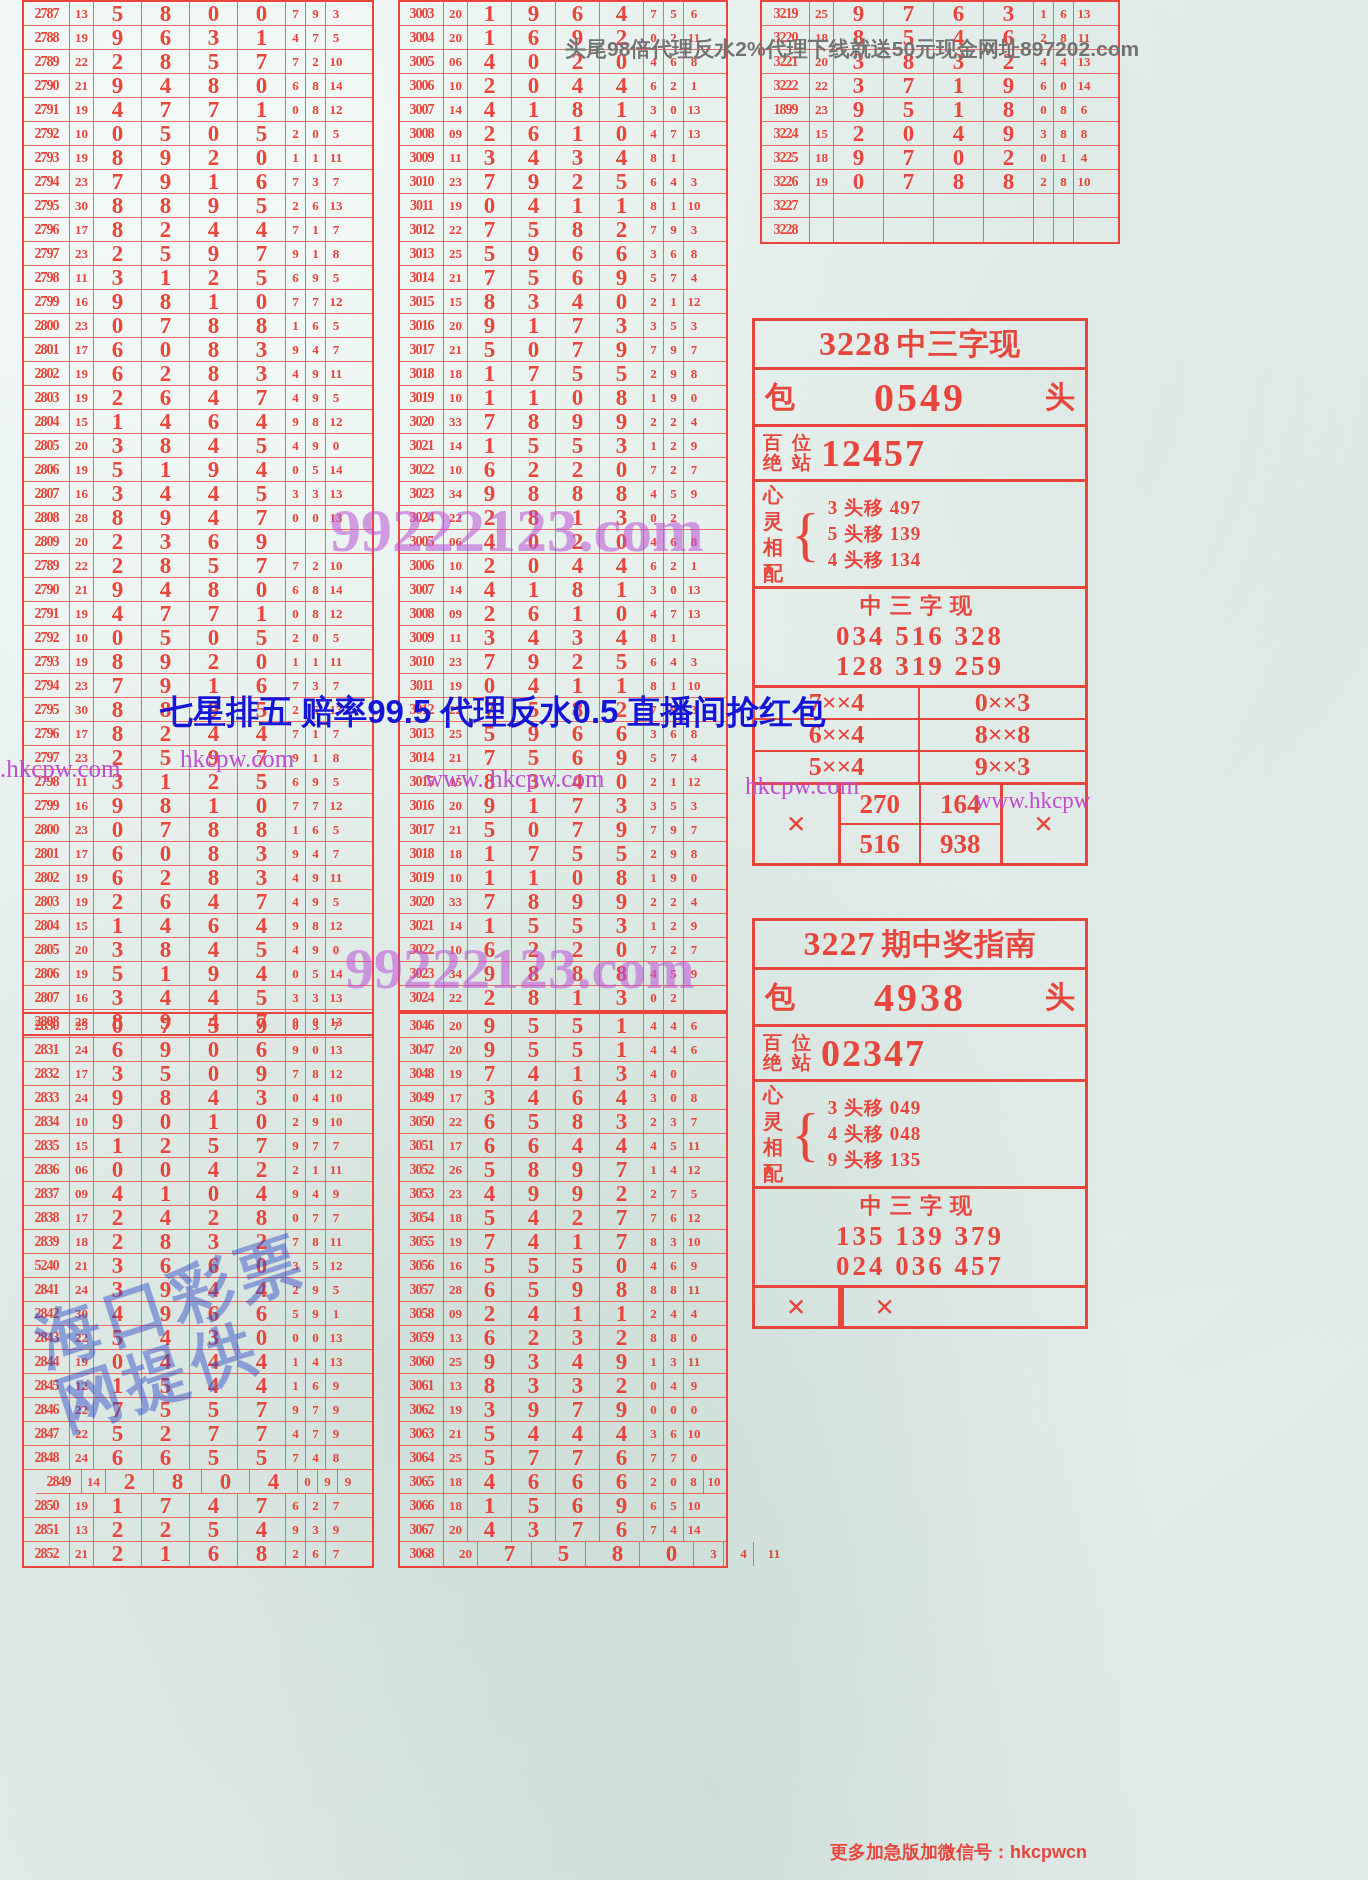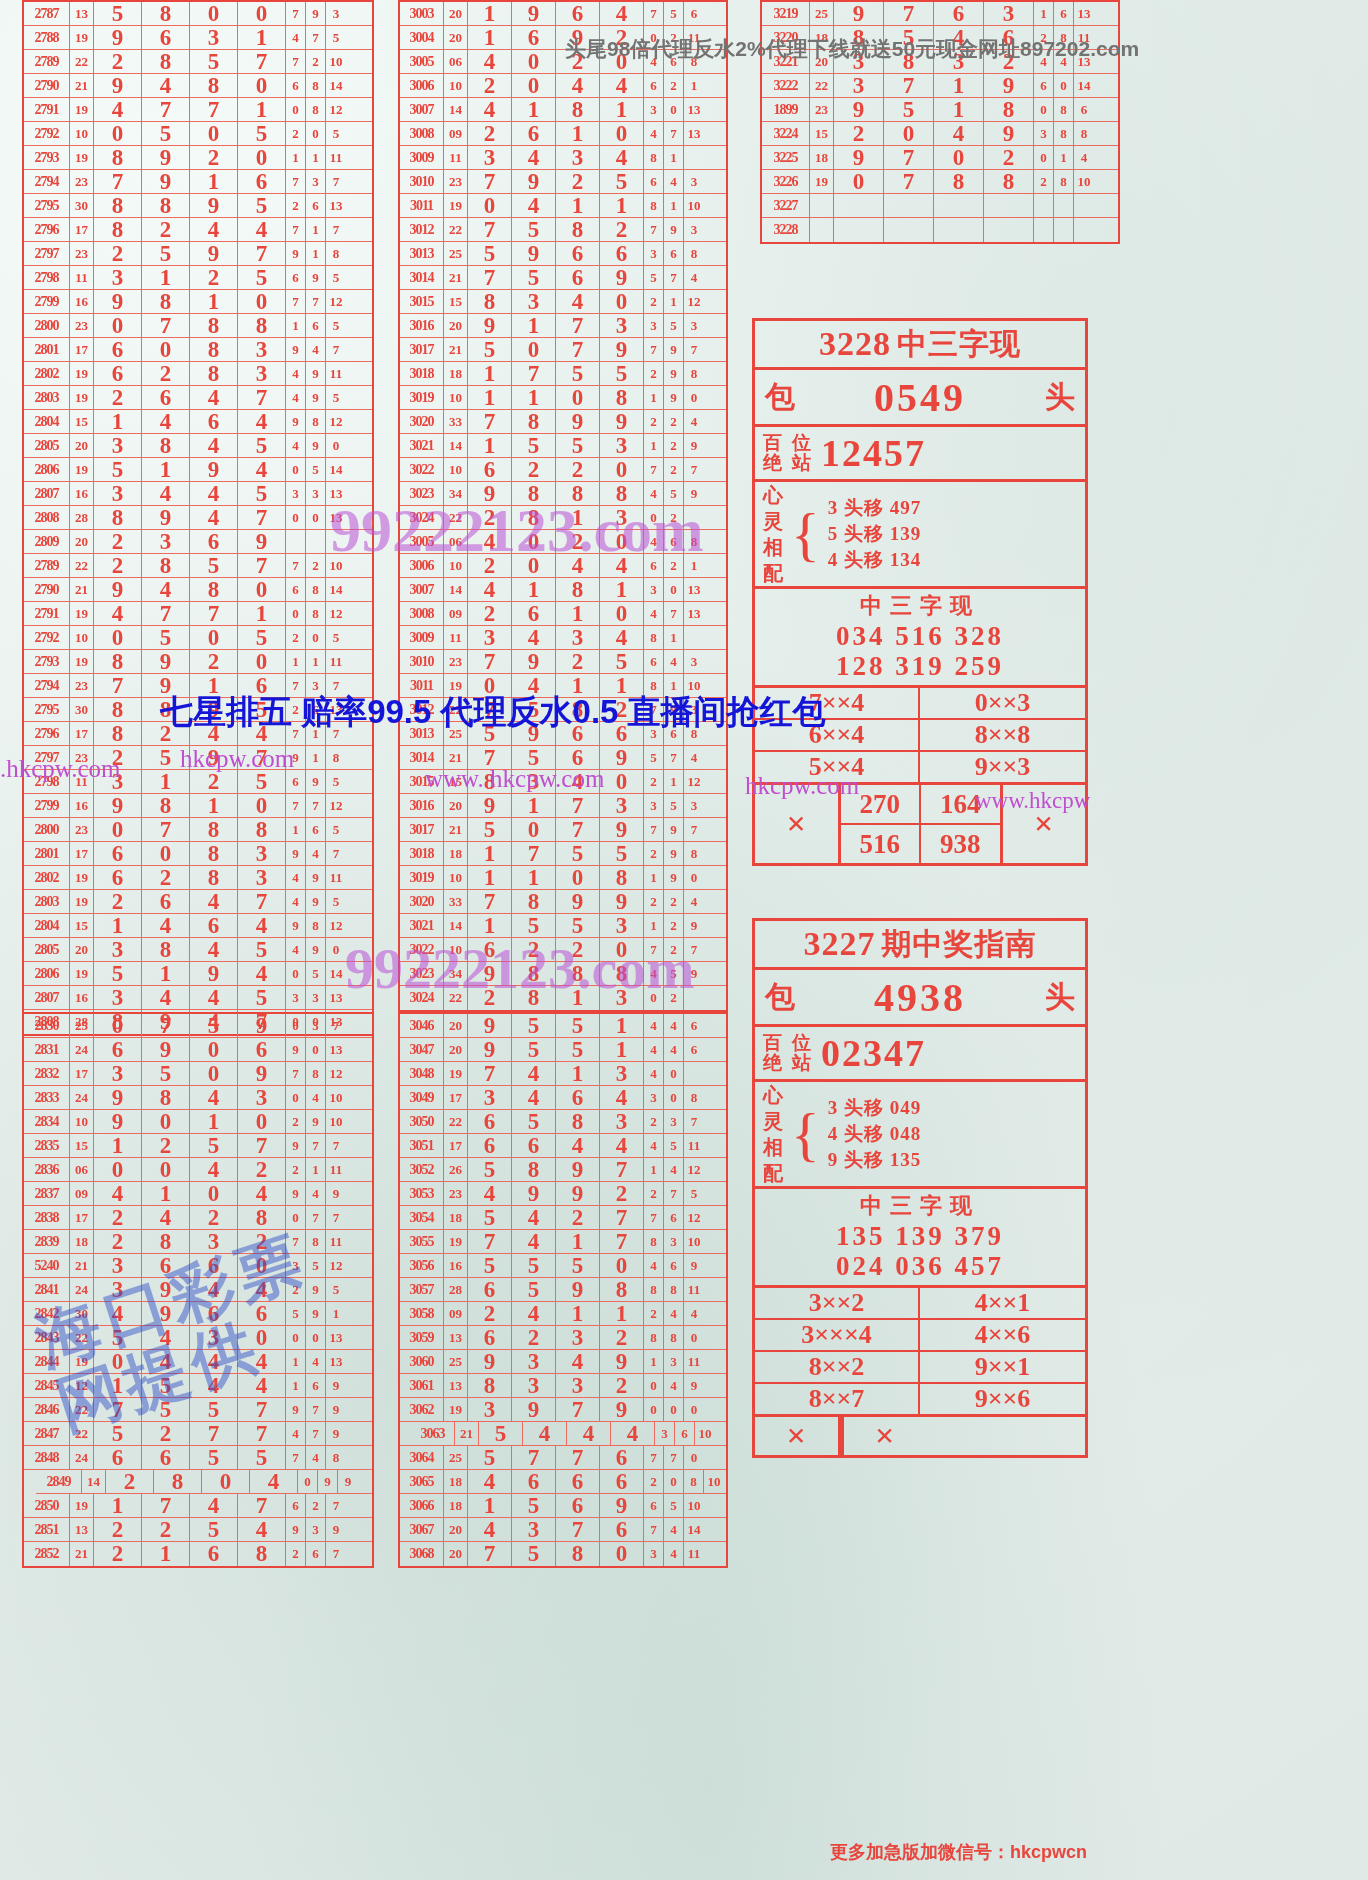--- a/index.html
+++ b/index.html
@@ -1558,21 +1558,21 @@
       <div class="cell issue" style="flex: 0 0 44px; font-size: 14px; line-height: 24px;">3062</div>
       <div class="cell extra" style="flex: 0 0 24px; font-size: 13px; line-height: 24px;">19</div>
       <div class="cell dig" style="flex: 0 0 44px; font-size: 23px; line-height: 24px;">3</div>
       <div class="cell dig" style="flex: 0 0 44px; font-size: 23px; line-height: 24px;">9</div>
       <div class="cell dig" style="flex: 0 0 44px; font-size: 23px; line-height: 24px;">7</div>
       <div class="cell dig" style="flex: 0 0 44px; font-size: 23px; line-height: 24px;">9</div>
       <div class="cell tail" style="flex: 0 0 20px; font-size: 13px; line-height: 24px;">0</div>
       <div class="cell tail" style="flex: 0 0 20px; font-size: 13px; line-height: 24px;">0</div>
       <div class="cell tail" style="flex: 0 0 20px; font-size: 13px; line-height: 24px;">0</div>
     </div>
-    <div class="row" style="height: 24px; justify-content: center;">
+    <div class="row" style="height: 24px;">
       <div class="cell issue" style="flex: 0 0 44px; font-size: 14px; line-height: 24px;">3063</div>
       <div class="cell extra" style="flex: 0 0 24px; font-size: 13px; line-height: 24px;">21</div>
       <div class="cell dig" style="flex: 0 0 44px; font-size: 23px; line-height: 24px;">5</div>
       <div class="cell dig" style="flex: 0 0 44px; font-size: 23px; line-height: 24px;">4</div>
       <div class="cell dig" style="flex: 0 0 44px; font-size: 23px; line-height: 24px;">4</div>
       <div class="cell dig" style="flex: 0 0 44px; font-size: 23px; line-height: 24px;">4</div>
       <div class="cell tail" style="flex: 0 0 20px; font-size: 13px; line-height: 24px;">3</div>
       <div class="cell tail" style="flex: 0 0 20px; font-size: 13px; line-height: 24px;">6</div>
       <div class="cell tail" style="flex: 0 0 20px; font-size: 13px; line-height: 24px;">10</div>
     </div>
@@ -1614,21 +1614,21 @@
       <div class="cell issue" style="flex: 0 0 44px; font-size: 14px; line-height: 24px;">3067</div>
       <div class="cell extra" style="flex: 0 0 24px; font-size: 13px; line-height: 24px;">20</div>
       <div class="cell dig" style="flex: 0 0 44px; font-size: 23px; line-height: 24px;">4</div>
       <div class="cell dig" style="flex: 0 0 44px; font-size: 23px; line-height: 24px;">3</div>
       <div class="cell dig" style="flex: 0 0 44px; font-size: 23px; line-height: 24px;">7</div>
       <div class="cell dig" style="flex: 0 0 44px; font-size: 23px; line-height: 24px;">6</div>
       <div class="cell tail" style="flex: 0 0 20px; font-size: 13px; line-height: 24px;">7</div>
       <div class="cell tail" style="flex: 0 0 20px; font-size: 13px; line-height: 24px;">4</div>
       <div class="cell tail" style="flex: 0 0 20px; font-size: 13px; line-height: 24px;">14</div>
     </div>
-    <div class="row" style="height: 24px;">
+    <div class="row" style="height: 24px; gap: 10px;">
       <div class="cell issue" style="flex: 0 0 44px; font-size: 14px; line-height: 24px;">3068</div>
       <div class="cell extra" style="flex: 0 0 24px; font-size: 13px; line-height: 24px;">20</div>
       <div class="cell dig" style="flex: 0 0 44px; font-size: 23px; line-height: 24px;">7</div>
       <div class="cell dig" style="flex: 0 0 44px; font-size: 23px; line-height: 24px;">5</div>
       <div class="cell dig" style="flex: 0 0 44px; font-size: 23px; line-height: 24px;">8</div>
       <div class="cell dig" style="flex: 0 0 44px; font-size: 23px; line-height: 24px;">0</div>
       <div class="cell tail" style="flex: 0 0 20px; font-size: 13px; line-height: 24px;">3</div>
       <div class="cell tail" style="flex: 0 0 20px; font-size: 13px; line-height: 24px;">4</div>
       <div class="cell tail" style="flex: 0 0 20px; font-size: 13px; line-height: 24px;">11</div>
     </div>
@@ -1822,30 +1822,20 @@
       <div>3 头移 049</div>
       <div>4 头移 048</div>
       <div>9 头移 135</div>
     </span>
   </div>
   <div class="g-zhong">
     <div class="hd">中三字现</div>
     <div class="nums">135  139  379</div>
     <div class="nums">024  036  457</div>
   </div>
-  <div class="g-x" id="gx-3227">
-      <div class="xrow" style="border-right: 2px solid rgb(232, 69, 60); border-bottom: 2px solid rgb(232, 69, 60);">3××2</div>
-      <div class="xrow" style="border-right: none; border-bottom: 2px solid rgb(232, 69, 60);">4××1</div>
-      <div class="xrow" style="border-right: 2px solid rgb(232, 69, 60); border-bottom: 2px solid rgb(232, 69, 60);">3×××4</div>
-      <div class="xrow" style="border-right: none; border-bottom: 2px solid rgb(232, 69, 60);">4××6</div>
-      <div class="xrow" style="border-right: 2px solid rgb(232, 69, 60); border-bottom: 2px solid rgb(232, 69, 60);">8××2</div>
-      <div class="xrow" style="border-right: none; border-bottom: 2px solid rgb(232, 69, 60);">9××1</div>
-      <div class="xrow" style="border-right: 2px solid rgb(232, 69, 60); border-bottom: none;">8××7</div>
-      <div class="xrow" style="border-right: none; border-bottom: none;">9××6</div>
-    </div>
   <div class="g-bot">
     <div class="side">×</div>
     <div class="side last">×</div>
   </div>
 </div>
 
 <div class="top-ad">头尾98倍代理反水2%代理下线就送50元现金网址897202.com</div>
 
 <div class="wm-big" style="left:330px;top:495px;font-size:62px;">99222123.com</div>
 <div class="wm-big" style="left:345px;top:935px;font-size:58px;">99222123.com</div>

